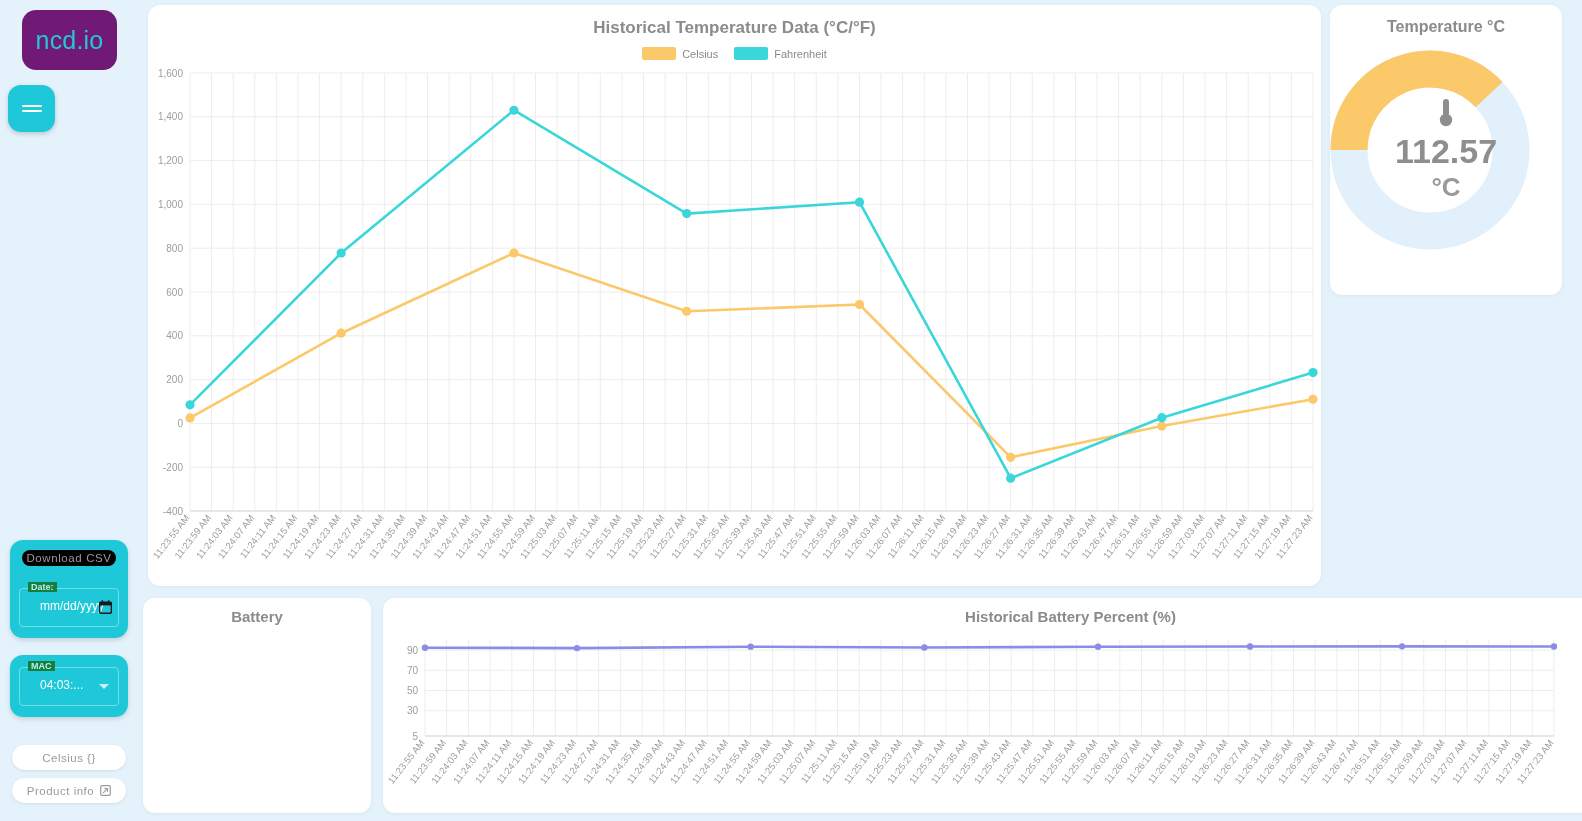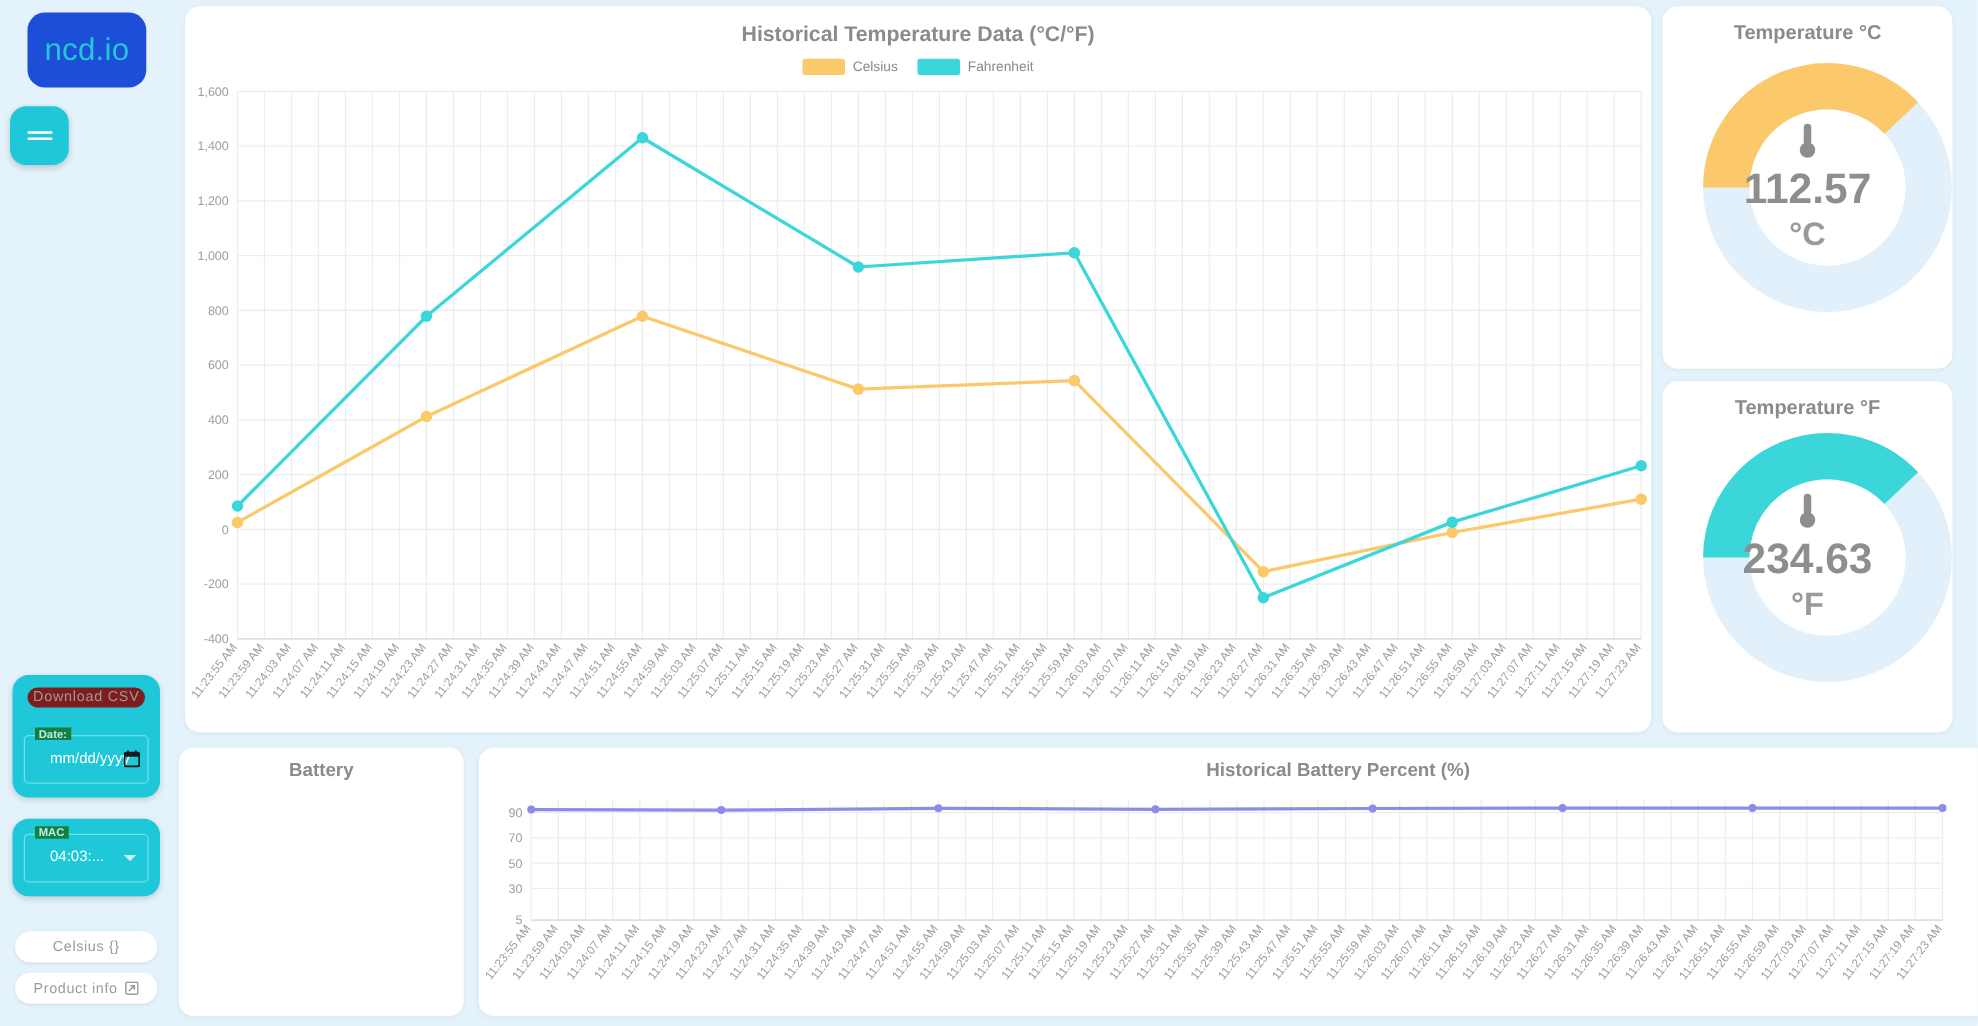--- a/index.html
+++ b/index.html
@@ -14,21 +14,21 @@
   
   .sidebar {
     width: 143px; height: 821px;
     background: #e3f2fb;
     position: relative;
     flex: 0 0 143px;
   }
   .logo-box {
     position: absolute; left: 22px; top: 10px;
     width: 95px; height: 60px;
-    background: #1d4ed8; border-radius: 14px;
+    background: #701a75; border-radius: 14px;
     display: flex; align-items: center; justify-content: center;
   }
   .logo-text { color: #24c6d8; font-size: 25px; letter-spacing: .2px; }
   .menu-btn {
     position: absolute; left: 8px; top: 85px;
     width: 47px; height: 47px;
     background: #1fc8d8; border-radius: 13px;
     box-shadow: 0 2px 5px rgba(0,0,0,.18);
     display: flex; align-items: center; justify-content: center;
     cursor: pointer;
@@ -42,21 +42,21 @@
     background: #1fc8d8;
     border-radius: 13px;
     box-shadow: 0 2px 5px rgba(0,0,0,.15);
   }
   .card-a { top: 540px; height: 98px; }
   .card-b { top: 655px; height: 62px; }
 
   .dl-btn {
     position: absolute; left: 12px; top: 10px;
     width: 94px; height: 16px;
-    background: #7f1d1d; border: none; border-radius: 14px;
+    background: #000000; border: none; border-radius: 14px;
     color: #9a9a9a; font-size: 11.5px; letter-spacing: .6px;
     font-family: "Liberation Sans", sans-serif;
     cursor: pointer;
   }
   .field {
     position: absolute; left: 9px;
     width: 100px; height: 39px;
     border: 1px solid #6ee0ea; border-radius: 4px;
   }
   .field-date { top: 48px; }
@@ -122,21 +122,21 @@
   .legend-item { display:flex; align-items:center; gap: 6px; }
   .legend-swatch { width: 34px; height: 13px; border-radius: 2px; }
   .legend-label { font-size: 11px; color: #8a8a8a; }
   svg.plot { display:block; }
   .tick-label { font-size: 9.5px; fill: #9d9d9d; font-family: "Liberation Sans", sans-serif; }
   .ytick { font-size: 10px; fill: #9d9d9d; font-family: "Liberation Sans", sans-serif; }
   .gridline { stroke: #ededed; stroke-width: 1; }
   .axisline { stroke: #d8d8d8; stroke-width: 1; }
 
   
-  .gauge-holder { position: relative; display:flex; justify-content:flex-end; }
+  .gauge-holder { position: relative; display:flex; justify-content:flex-start; }
   .gauge-center {
     position: absolute; left: 0; right: 0;
     display: flex; flex-direction: column; align-items: center; justify-content: center;
   }
   .gauge-val { color: #8e8e8e; font-weight: bold; }
   .gauge-unit { color: #9a9a9a; font-weight: bold; }
   .thermo { display:block; }
 </style>
 </head>
 <body>
@@ -371,37 +371,20 @@
           <svg class="thermo" width="20" height="32" viewBox="0 0 20 32">
             <rect x="7" y="2" width="6" height="17" rx="3" fill="#8e8e8e"></rect>
             <circle cx="10" cy="23" r="6.2" fill="#8e8e8e"></circle>
           </svg>
           <div class="gauge-val" style="font-size:34px;margin-top:3px">112.57</div>
           <div class="gauge-unit" style="font-size:26px;margin-top:1px">°C</div>
         </div>
       </div>
     </div>
 
-    <div class="panel gauge-f-panel">
-      <div class="panel-title gauge-title">Temperature °F</div>
-      <div class="gauge-holder" style="margin-top:10px">
-        <svg width="200" height="200" viewBox="0 0 200 200">
-          <circle cx="100" cy="100" r="81" fill="none" stroke="#e1f0fa" stroke-width="37"></circle>
-          <path id="arc-f" fill="none" stroke="#3ad6da" stroke-width="37" d="M 19 100.00000000000001 A 81 81 0 0 1 159.04645882113437 44.55168441977625"></path>
-        </svg>
-        <div class="gauge-center" style="height:200px;top:0">
-          <svg class="thermo" width="20" height="32" viewBox="0 0 20 32">
-            <rect x="7" y="2" width="6" height="17" rx="3" fill="#8e8e8e"></rect>
-            <circle cx="10" cy="23" r="6.2" fill="#8e8e8e"></circle>
-          </svg>
-          <div class="gauge-val" style="font-size:34px;margin-top:3px">234.63</div>
-          <div class="gauge-unit" style="font-size:26px;margin-top:1px">°F</div>
-        </div>
-      </div>
-    </div>
 
     <div class="panel battery-panel">
       <div class="panel-title batt-title">Battery</div>
     </div>
 
     <div class="panel batt-chart-panel">
       <div class="panel-title batt-title">Historical Battery Percent (%)</div>
       <svg class="plot" id="batt-plot" width="1179" height="180" style="position:absolute;left:0;top:32px">
           <line x1="42" y1="10" x2="42" y2="106" class="gridline"></line>
           <line x1="63.71153846153846" y1="10" x2="63.71153846153846" y2="106" class="gridline"></line>

